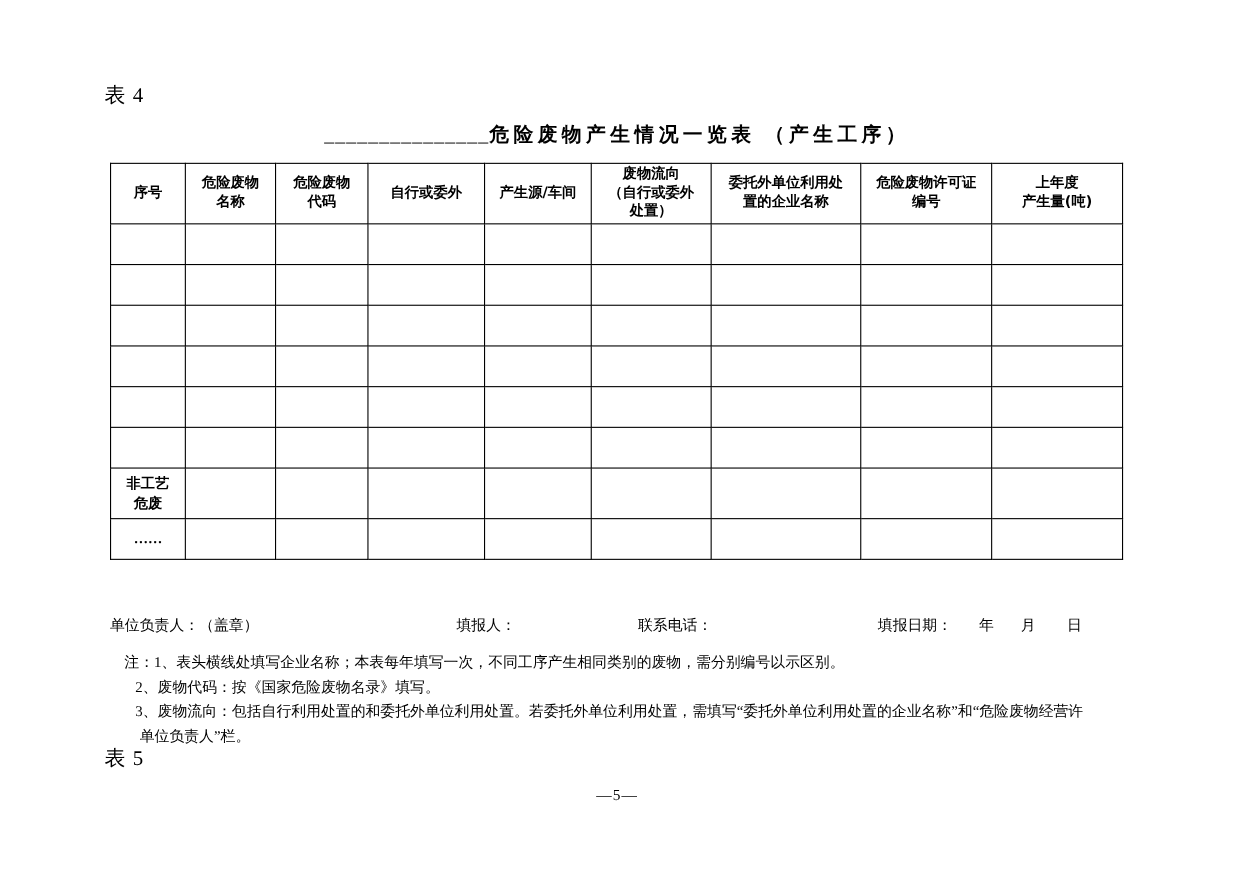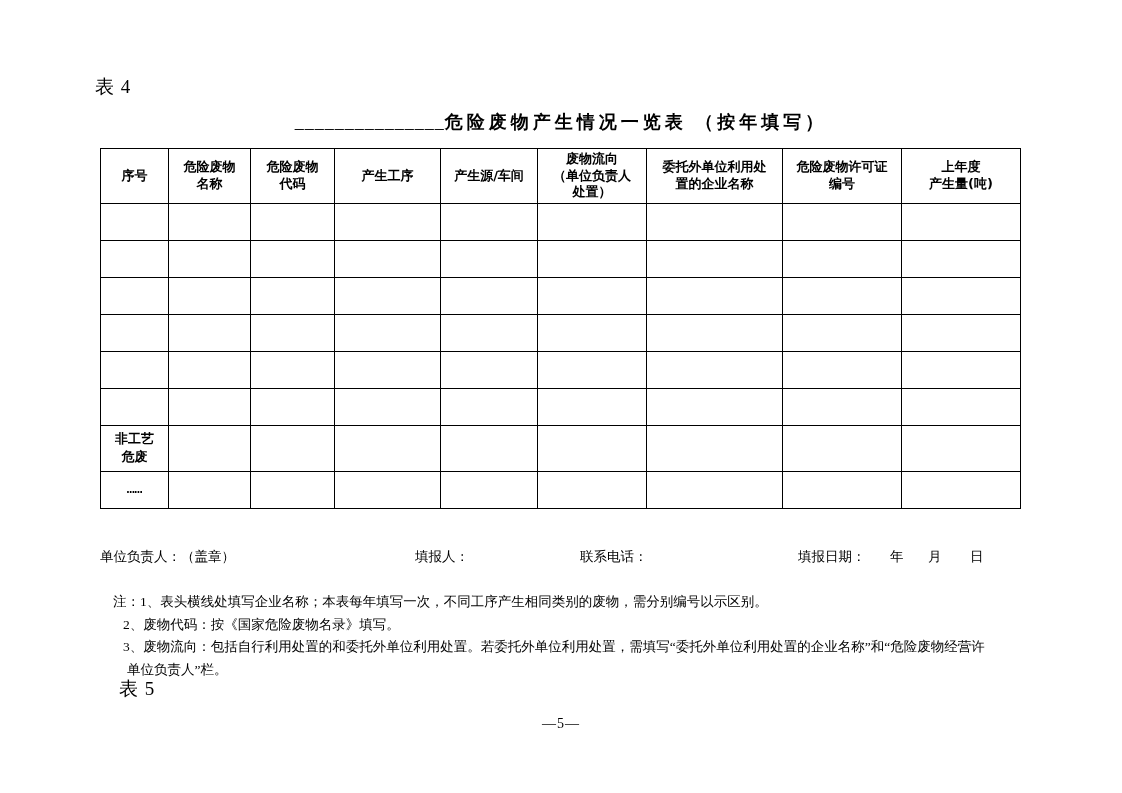--- a/index.html
+++ b/index.html
@@ -3,21 +3,21 @@
 <meta charset="utf-8">
 <style>
   html,body { margin:0; padding:0; background:#ffffff; }
   .page {
     position:relative; width:1122px; height:793px; background:#ffffff;
     color:#000; font-family:"Liberation Serif","DejaVu Serif",serif;
     overflow:hidden;
   }
   .tbl-label { position:absolute; font-size:19px; letter-spacing:1px; }
   #label-table4 { left:95px; top:74px; }
-  #label-table5 { left:95px; top:676px;margin-left:24px; }
+  #label-table5 { left:95px; top:676px; }
 
   .title-row {
     position:absolute; top:110px; left:0; width:100%;
     text-align:center; font-weight:bold; font-size:18px; white-space:nowrap;
   }
   .title-blank { letter-spacing:1px; font-weight:normal; }
   .title-text  { letter-spacing:4px; }
 
   table.main {
     position:absolute; left:100px; top:148px; width:921px;
@@ -31,26 +31,26 @@
   table.main thead th {
     height:54px;
     font-family:"DejaVu Sans","Liberation Sans",sans-serif;
     font-weight:bold; font-size:13px; line-height:1.3;
     white-space:pre-line;
   }
   table.main tbody td { height:36px; }
   table.main tbody tr.row-tall td { height:45px; }
   table.main tbody tr.row-last td { height:37px; }
   td.row-label {
-    font-family:Liberation Mono, monospace;
+    font-family:Liberation Serif, serif;
     font-weight:bold; font-size:13px; line-height:1.35;
     white-space:pre-line;
   }
 
-  .sig { position:absolute; top:548px; font-size:13.5px; white-space:nowrap; }
+  .sig { position:absolute; top:560px; font-size:13.5px; white-space:nowrap; }
   #sig-unit  { left:100px; }
   #sig-prep  { left:383px;margin-left:32px; }
   #sig-phone { left:580px; }
   #sig-date  { left:798px; }
   #sig-year  { left:890px; }
   #sig-month { left:928px; }
   #sig-day   { left:970px; }
 
   .notes {
     position:absolute; left:113px; top:591px; width:920px;
@@ -66,21 +66,21 @@
   }
 </style>
 </head>
 <body>
 
 <div class="page">
 
   <div id="label-table4" class="tbl-label">表 4</div>
 
   <div class="title-row">
-    <span class="title-blank">_______________</span><span class="title-text">危险废物产生情况一览表 （按年填写）</span>
+    <span class="title-blank">_______________</span><span class="title-text">危险废物产生情况一览表 （产生工序）</span>
   </div>
 
   <table class="main">
     <colgroup>
       <col style="width:68px">
         <col style="width:82px">
         <col style="width:84px">
       <col style="width:106px">
         <col style="width:97px">
         <col style="width:109px">
@@ -88,24 +88,24 @@
         <col style="width:119px">
         <col style="width:119px">
     </colgroup>
     <thead>
       <tr>
         <th>序号</th>
         <th>危险废物
 名称</th>
         <th>危险废物
 代码</th>
-        <th>产生工序</th>
+        <th>自行或委外</th>
         <th>产生源/车间</th>
         <th>废物流向
-（单位负责人
+（自行或委外
 处置）</th>
         <th>委托外单位利用处
 置的企业名称</th>
         <th>危险废物许可证
 编号</th>
         <th>上年度
 产生量(吨)</th>
       </tr>
     </thead>
     <tbody>

